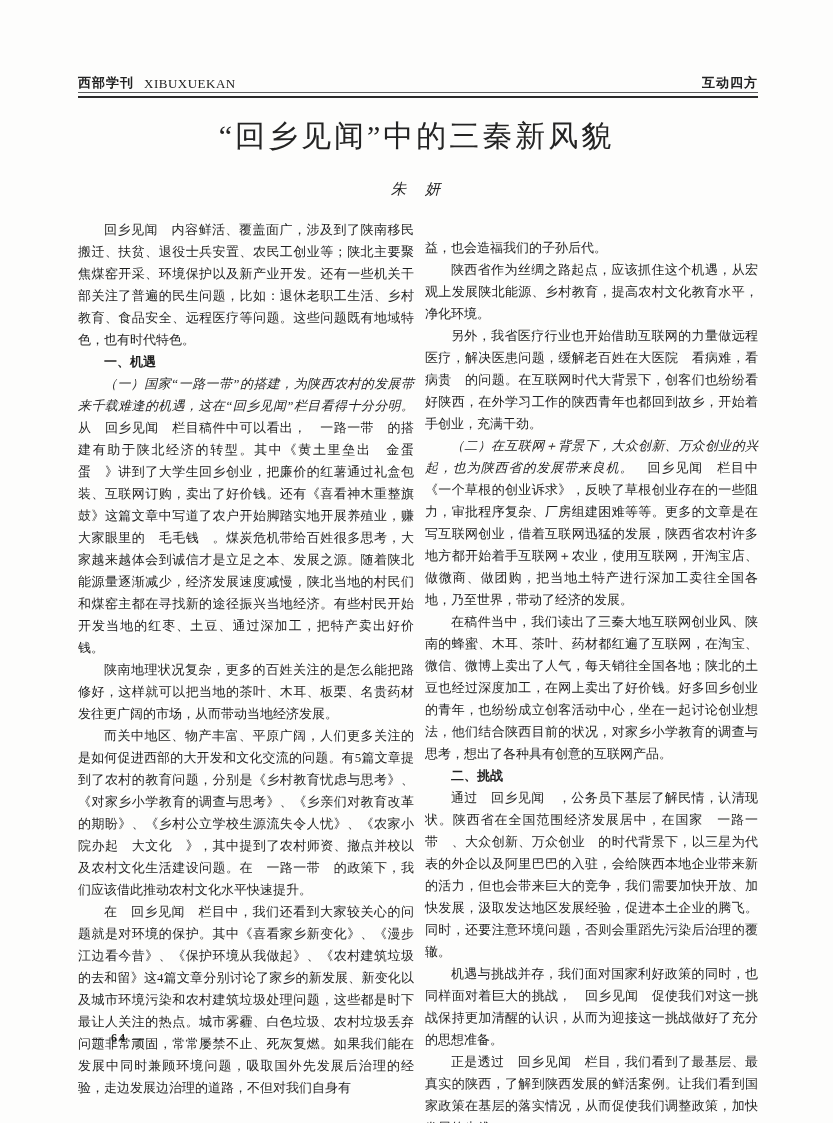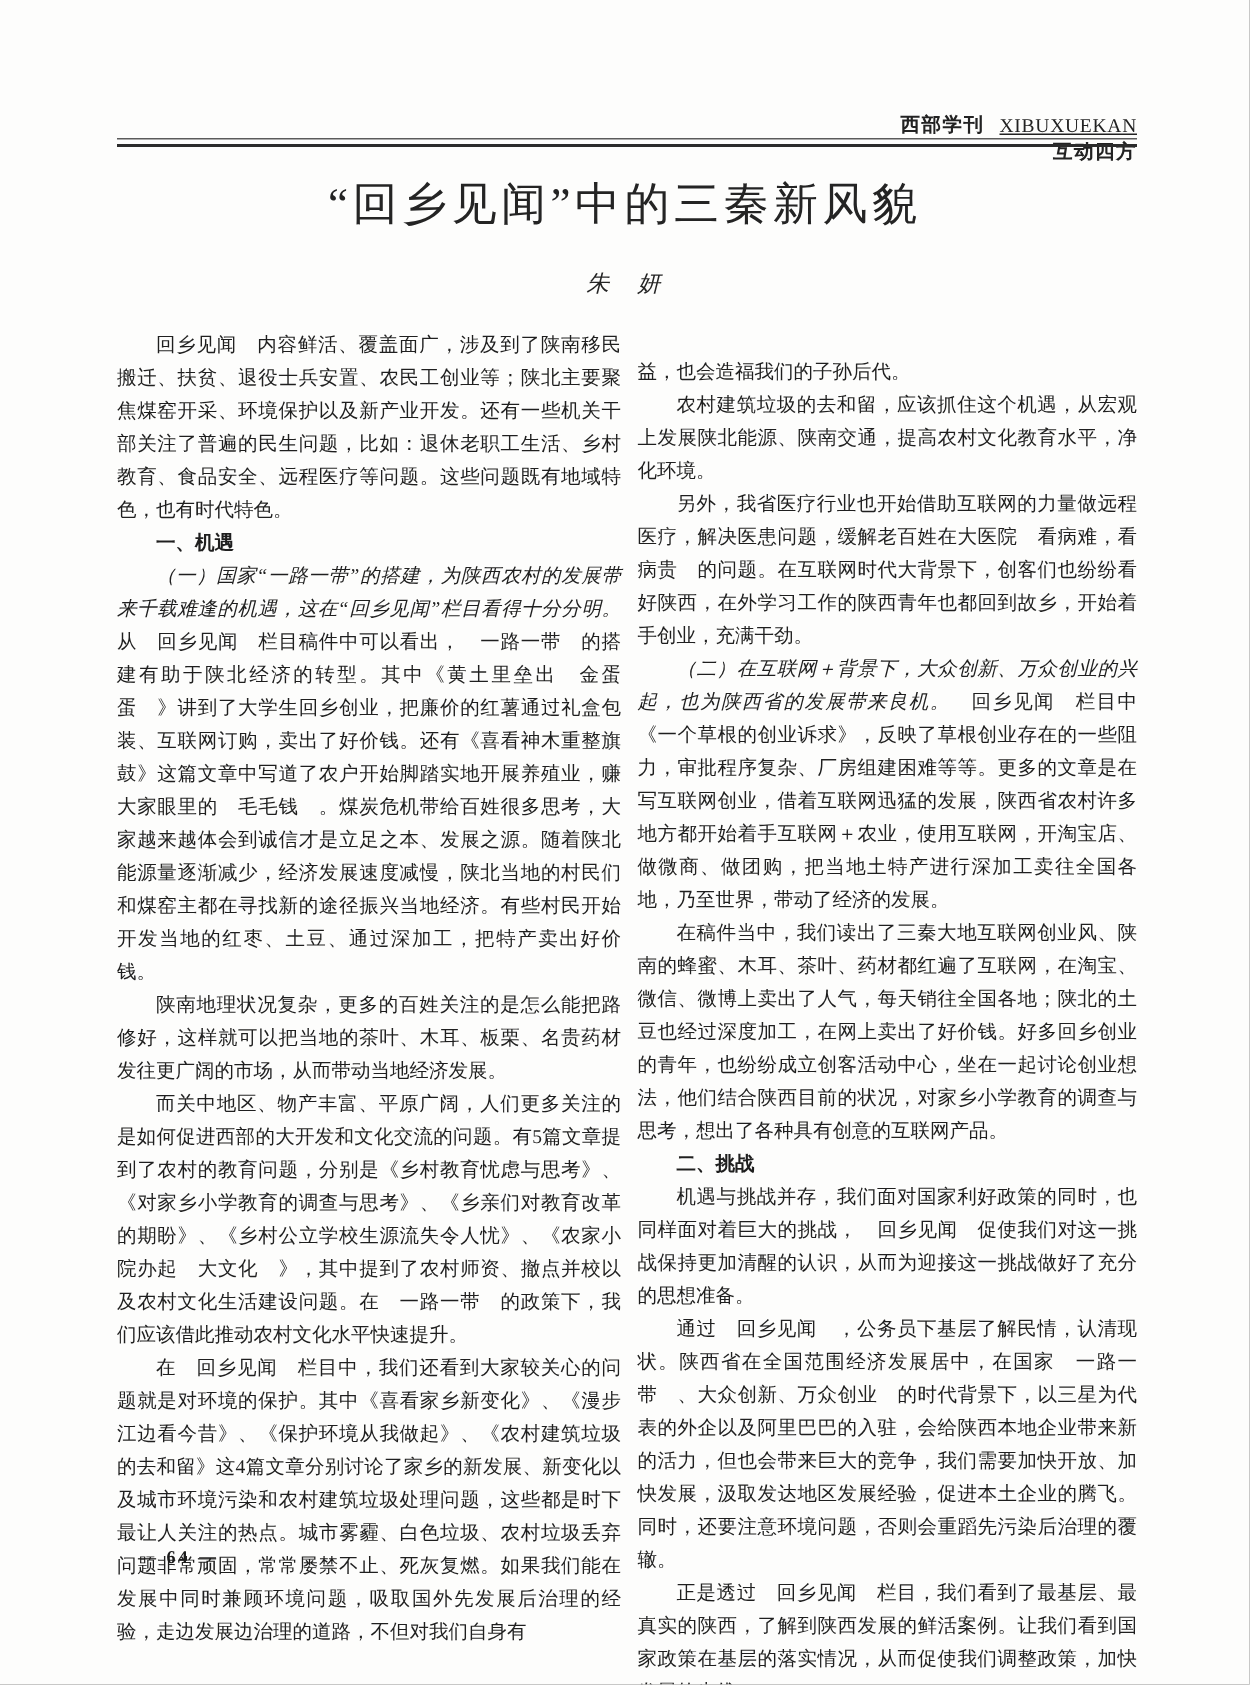--- a/index.html
+++ b/index.html
@@ -22,25 +22,24 @@
   .running-head {
     position: absolute;
     top: 74px;
     left: 78px;
     width: 680px;
     display: flex;
     justify-content: space-between;
     align-items: flex-end;
     font-size: 13px;
     color: #222;
-    flex-direction: column;
   }
   .running-head .left-group { display: flex; align-items: flex-end; gap: 10px; }
   .journal-cn { font-weight: bold; letter-spacing: 1px; }
-  .journal-en { font-family: "Liberation Serif", "DejaVu Serif", serif; letter-spacing: 0.5px; text-decoration: underline; }
+  .journal-en { font-family: "Liberation Serif", "DejaVu Serif", serif; letter-spacing: 0.5px; }
   .section-label { font-weight: bold; letter-spacing: 1px; margin-left: 43px; }
   .head-rule {
     position: absolute;
     top: 92px;
     left: 78px;
     width: 680px;
     height: 3px;
     border-top: 1px solid #5b5b5b;
     border-bottom: 2px solid #2b2b2b;
   }
@@ -129,27 +128,27 @@
       <p class="para">回乡见闻　内容鲜活、覆盖面广，涉及到了陕南移民搬迁、扶贫、退役士兵安置、农民工创业等；陕北主要聚焦煤窑开采、环境保护以及新产业开发。还有一些机关干部关注了普遍的民生问题，比如：退休老职工生活、乡村教育、食品安全、远程医疗等问题。这些问题既有地域特色，也有时代特色。</p>
       <h3 class="sec-heading">一、机遇</h3>
       <p class="para"><span class="kai">（一）国家“一路一带”的搭建，为陕西农村的发展带来千载难逢的机遇，这在“回乡见闻”栏目看得十分分明。</span><span>从　回乡见闻　栏目稿件中可以看出，　一路一带　的搭建有助于陕北经济的转型。其中《黄土里垒出　金蛋蛋　》讲到了大学生回乡创业，把廉价的红薯通过礼盒包装、互联网订购，卖出了好价钱。还有《喜看神木重整旗鼓》这篇文章中写道了农户开始脚踏实地开展养殖业，赚大家眼里的　毛毛钱　。煤炭危机带给百姓很多思考，大家越来越体会到诚信才是立足之本、发展之源。随着陕北能源量逐渐减少，经济发展速度减慢，陕北当地的村民们和煤窑主都在寻找新的途径振兴当地经济。有些村民开始开发当地的红枣、土豆、通过深加工，把特产卖出好价钱。</span></p>
       <p class="para">陕南地理状况复杂，更多的百姓关注的是怎么能把路修好，这样就可以把当地的茶叶、木耳、板栗、名贵药材发往更广阔的市场，从而带动当地经济发展。</p>
       <p class="para">而关中地区、物产丰富、平原广阔，人们更多关注的是如何促进西部的大开发和文化交流的问题。有5篇文章提到了农村的教育问题，分别是《乡村教育忧虑与思考》、《对家乡小学教育的调查与思考》、《乡亲们对教育改革的期盼》、《乡村公立学校生源流失令人忧》、《农家小院办起　大文化　》，其中提到了农村师资、撤点并校以及农村文化生活建设问题。在　一路一带　的政策下，我们应该借此推动农村文化水平快速提升。</p>
       <p class="para">在　回乡见闻　栏目中，我们还看到大家较关心的问题就是对环境的保护。其中《喜看家乡新变化》、《漫步江边看今昔》、《保护环境从我做起》、《农村建筑垃圾的去和留》这4篇文章分别讨论了家乡的新发展、新变化以及城市环境污染和农村建筑垃圾处理问题，这些都是时下最让人关注的热点。城市雾霾、白色垃圾、农村垃圾丢弃问题非常顽固，常常屡禁不止、死灰复燃。如果我们能在发展中同时兼顾环境问题，吸取国外先发展后治理的经验，走边发展边治理的道路，不但对我们自身有</p>
     </div>
 
     <div class="col right">
       <p class="para cont">益，也会造福我们的子孙后代。</p>
-      <p class="para">农村建筑垃圾的去和留，应该抓住这个机遇，从宏观上发展陕北能源、陕南交通，提高农村文化教育水平，净化环境。</p>
+      <p class="para">陕西省作为丝绸之路起点，应该抓住这个机遇，从宏观上发展陕北能源、乡村教育，提高农村文化教育水平，净化环境。</p>
       <p class="para">另外，我省医疗行业也开始借助互联网的力量做远程医疗，解决医患问题，缓解老百姓在大医院　看病难，看病贵　的问题。在互联网时代大背景下，创客们也纷纷看好陕西，在外学习工作的陕西青年也都回到故乡，开始着手创业，充满干劲。</p>
       <p class="para"><span class="kai">（二）在互联网＋背景下，大众创新、万众创业的兴起，也为陕西省的发展带来良机。</span><span>　回乡见闻　栏目中《一个草根的创业诉求》，反映了草根创业存在的一些阻力，审批程序复杂、厂房组建困难等等。更多的文章是在写互联网创业，借着互联网迅猛的发展，陕西省农村许多地方都开始着手互联网＋农业，使用互联网，开淘宝店、做微商、做团购，把当地土特产进行深加工卖往全国各地，乃至世界，带动了经济的发展。</span></p>
       <p class="para">在稿件当中，我们读出了三秦大地互联网创业风、陕南的蜂蜜、木耳、茶叶、药材都红遍了互联网，在淘宝、微信、微博上卖出了人气，每天销往全国各地；陕北的土豆也经过深度加工，在网上卖出了好价钱。好多回乡创业的青年，也纷纷成立创客活动中心，坐在一起讨论创业想法，他们结合陕西目前的状况，对家乡小学教育的调查与思考，想出了各种具有创意的互联网产品。</p>
       <h3 class="sec-heading">二、挑战</h3>
+      <p class="para">通过　回乡见闻　，公务员下基层了解民情，认清现状。陕西省在全国范围经济发展居中，在国家　一路一带　、大众创新、万众创业　的时代背景下，以三星为代表的外企以及阿里巴巴的入驻，会给陕西本地企业带来新的活力，但也会带来巨大的竞争，我们需要加快开放、加快发展，汲取发达地区发展经验，促进本土企业的腾飞。同时，还要注意环境问题，否则会重蹈先污染后治理的覆辙。</p>
       <p class="para">机遇与挑战并存，我们面对国家利好政策的同时，也同样面对着巨大的挑战，　回乡见闻　促使我们对这一挑战保持更加清醒的认识，从而为迎接这一挑战做好了充分的思想准备。</p>
-      <p class="para">通过　回乡见闻　，公务员下基层了解民情，认清现状。陕西省在全国范围经济发展居中，在国家　一路一带　、大众创新、万众创业　的时代背景下，以三星为代表的外企以及阿里巴巴的入驻，会给陕西本地企业带来新的活力，但也会带来巨大的竞争，我们需要加快开放、加快发展，汲取发达地区发展经验，促进本土企业的腾飞。同时，还要注意环境问题，否则会重蹈先污染后治理的覆辙。</p>
       <p class="para">正是透过　回乡见闻　栏目，我们看到了最基层、最真实的陕西，了解到陕西发展的鲜活案例。让我们看到国家政策在基层的落实情况，从而促使我们调整政策，加快发展的步伐。</p>
 
     </div>
 
   </div>
 
   <div class="page-number">— 64 —</div>
 
 </div>
 

